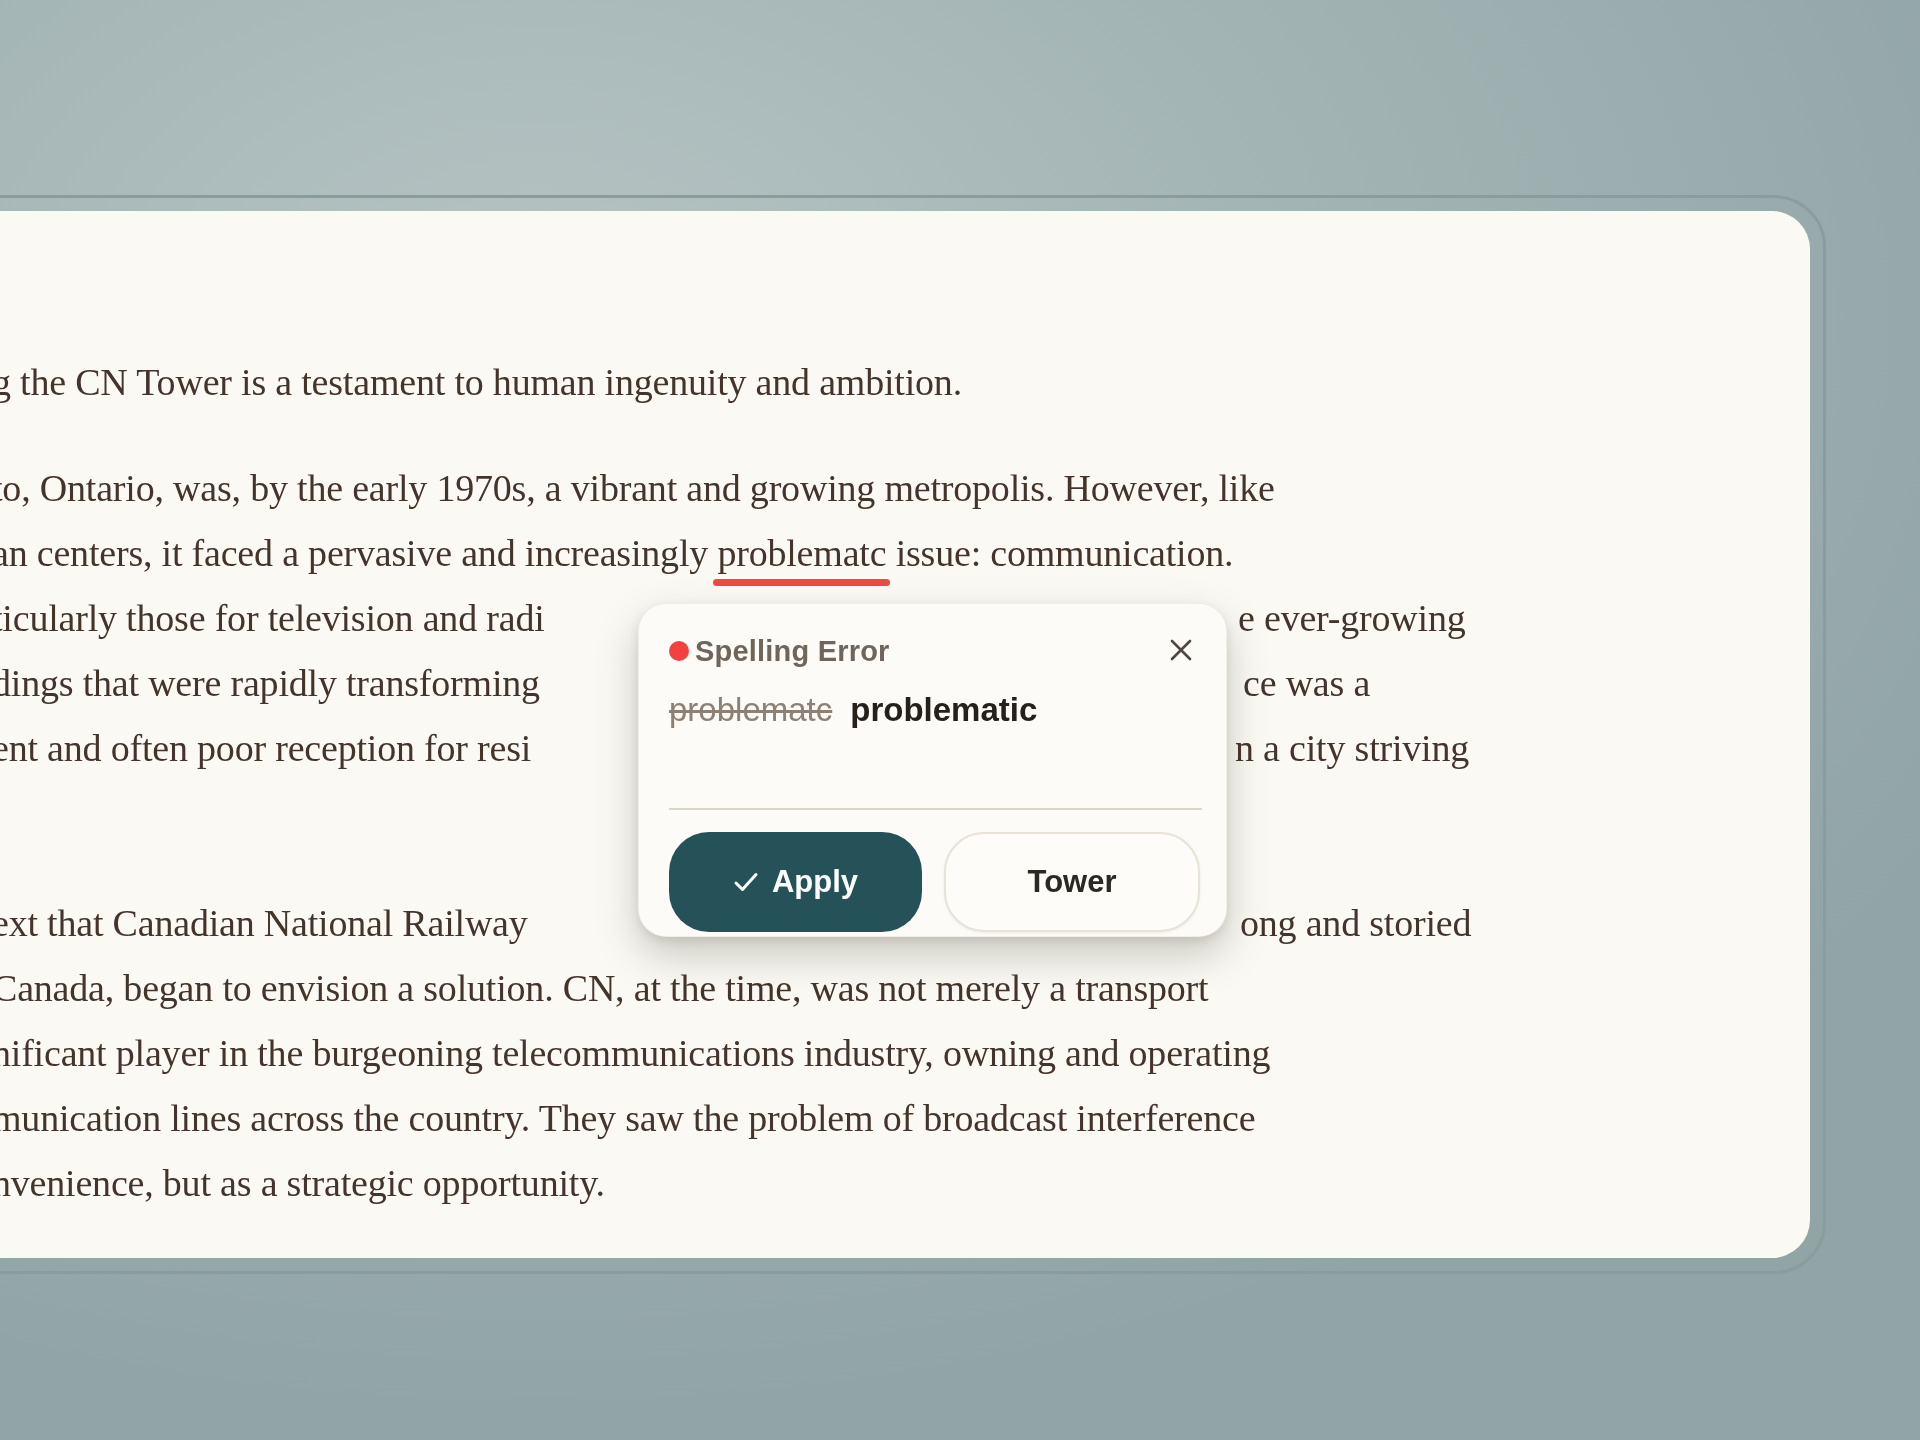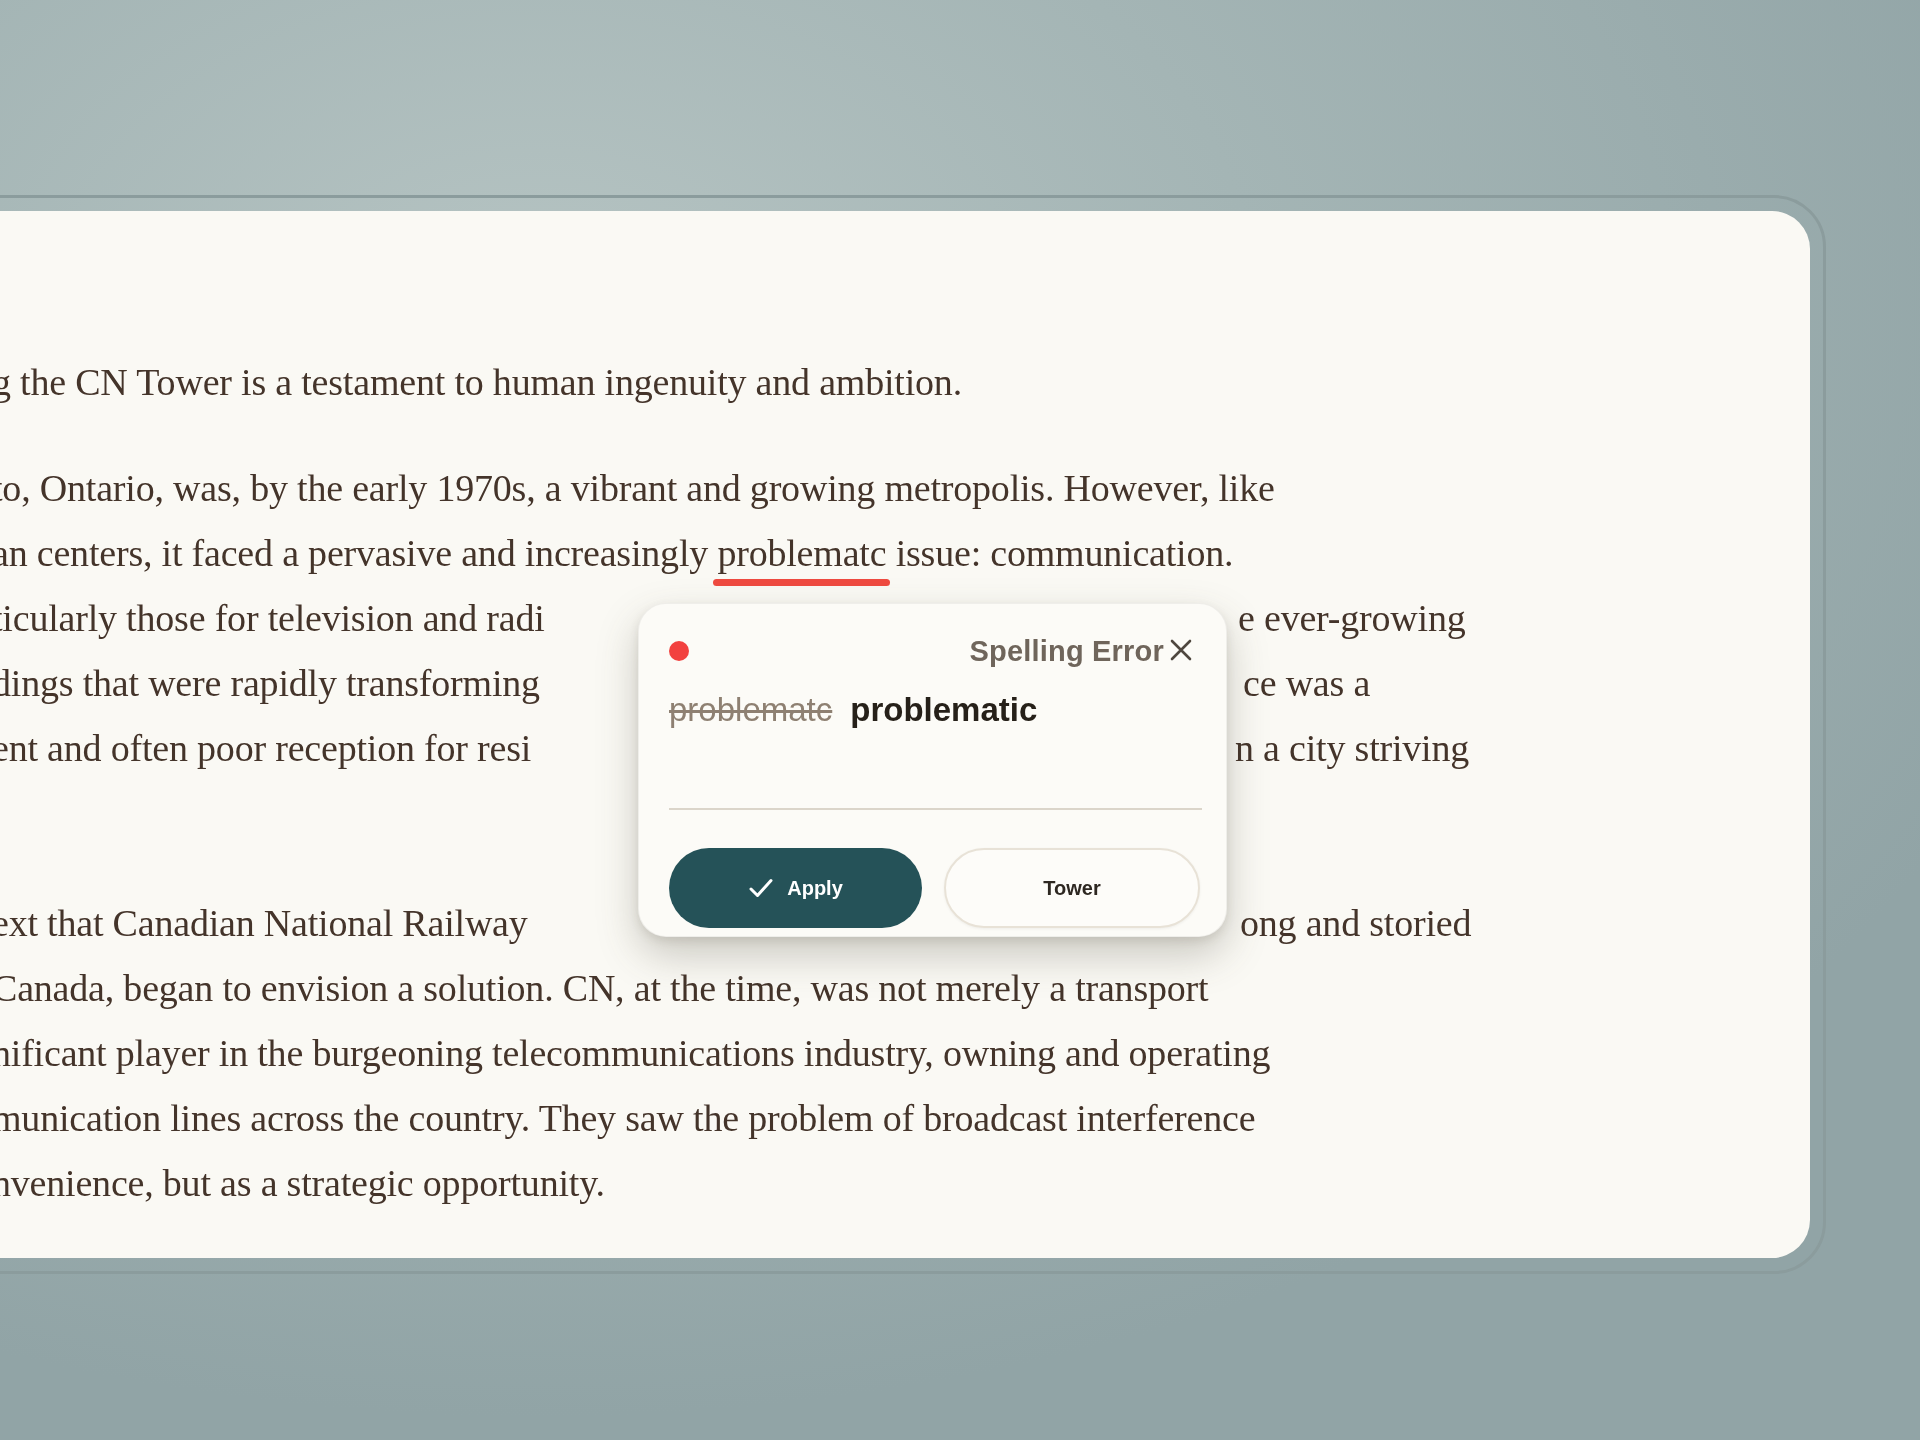--- a/index.html
+++ b/index.html
@@ -46,38 +46,38 @@
     border:1px solid rgba(0,0,0,0.05);
     box-shadow:0 18px 40px rgba(80,75,60,0.28), 0 4px 10px rgba(80,75,60,0.12);
   }
   .popup-header{
     position:absolute; top:33px; left:30px; right:28px; height:28px;
     display:flex; align-items:center;
   }
   .badge-dot{width:20px; height:20px; border-radius:50%; background:var(--badge-red); flex:0 0 auto;}
   .popup-title{
     margin-left:6px; font-size:29px; font-weight:600; color:var(--popup-title);
-    letter-spacing:0.2px; flex:1 1 auto;text-align:right;
+    letter-spacing:0.2px; flex:1 1 auto;
   }
   .close-btn{
     width:34px; height:34px; display:flex; align-items:center; justify-content:center;
     cursor:pointer; background:none; border:none;
   }
   .popup-wordrow{
     position:absolute; top:86px; left:30px; display:flex; align-items:baseline; gap:18px;
     font-size:33px; line-height:40px;
   }
   .word-strike{color:var(--strike-word); font-weight:500; text-decoration:line-through; text-decoration-thickness:3px;}
   .word-fixed{color:var(--corrected-word); font-weight:700;text-align:center;}
   .popup-caption{position:absolute; top:146px; left:30px; font-size:28px; color:var(--caption);}
   .popup-divider{position:absolute; top:204px; left:30px; right:24px; height:2px; background:var(--divider);}
   .popup-buttons{position:absolute; top:228px; left:30px; display:flex; gap:22px;}
   .btn{
-    height:80px; border-radius:40px; display:flex; align-items:center; justify-content:center;
-    font-family:"Liberation Sans",sans-serif; font-size:20px; font-weight:600; cursor:pointer; border:none;margin-top:16px;
+    height:100px; border-radius:40px; display:flex; align-items:center; justify-content:center;
+    font-family:"Liberation Sans",sans-serif; font-size:31px; font-weight:600; cursor:pointer; border:none;
   }
   .btn-apply{width:253px; background:var(--apply-bg); color:var(--apply-text); gap:13px;}
   .btn-ignore{
     width:256px; background:var(--ignore-bg); color:var(--ignore-text);
     border:2px solid var(--ignore-border); box-shadow:0 1px 3px rgba(0,0,0,0.06);
   }
 </style>
 </head>
 <body>
 

